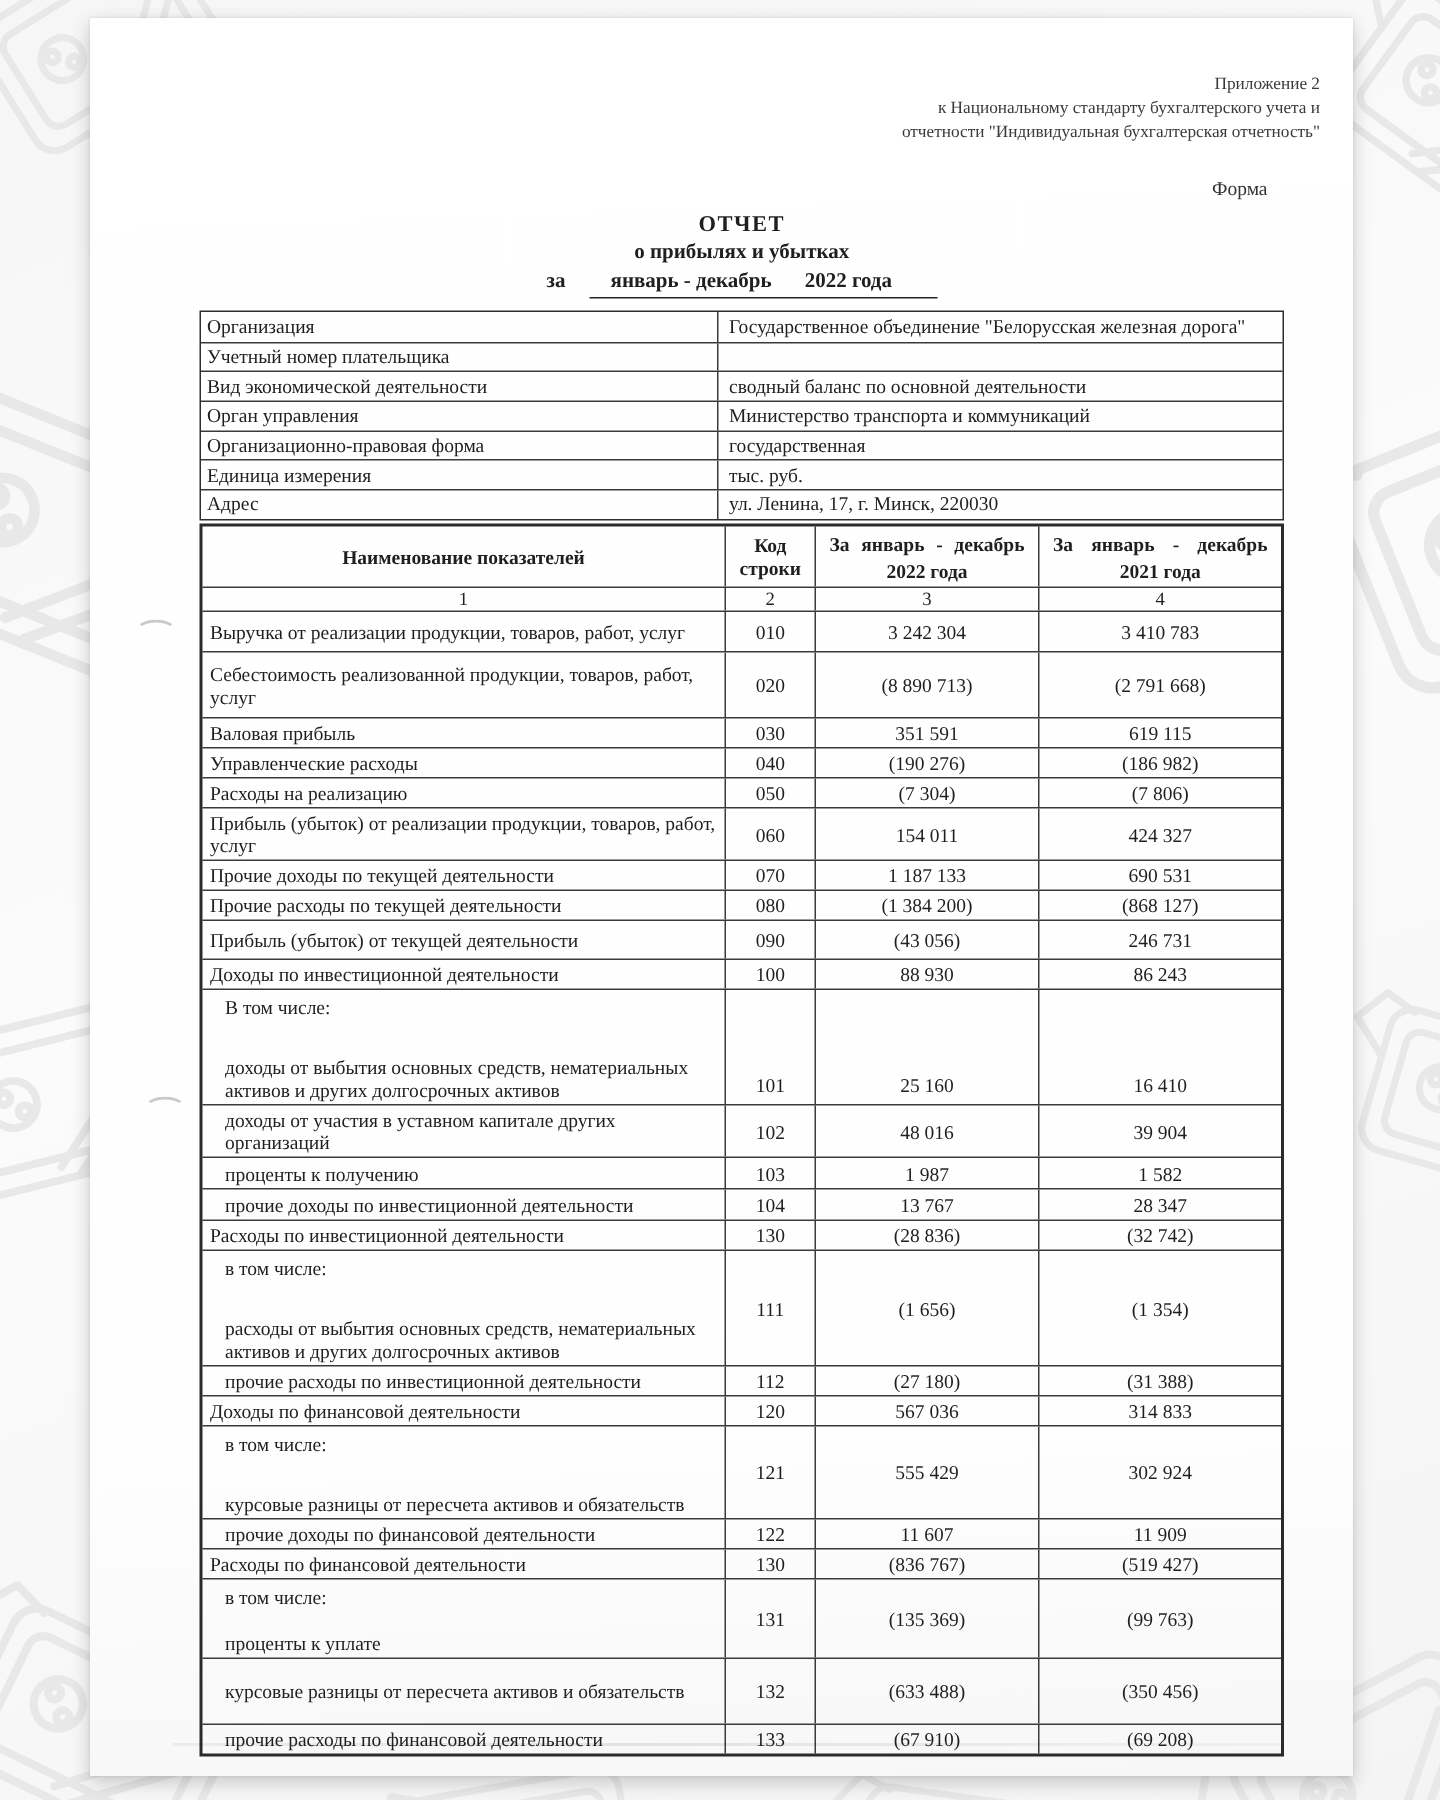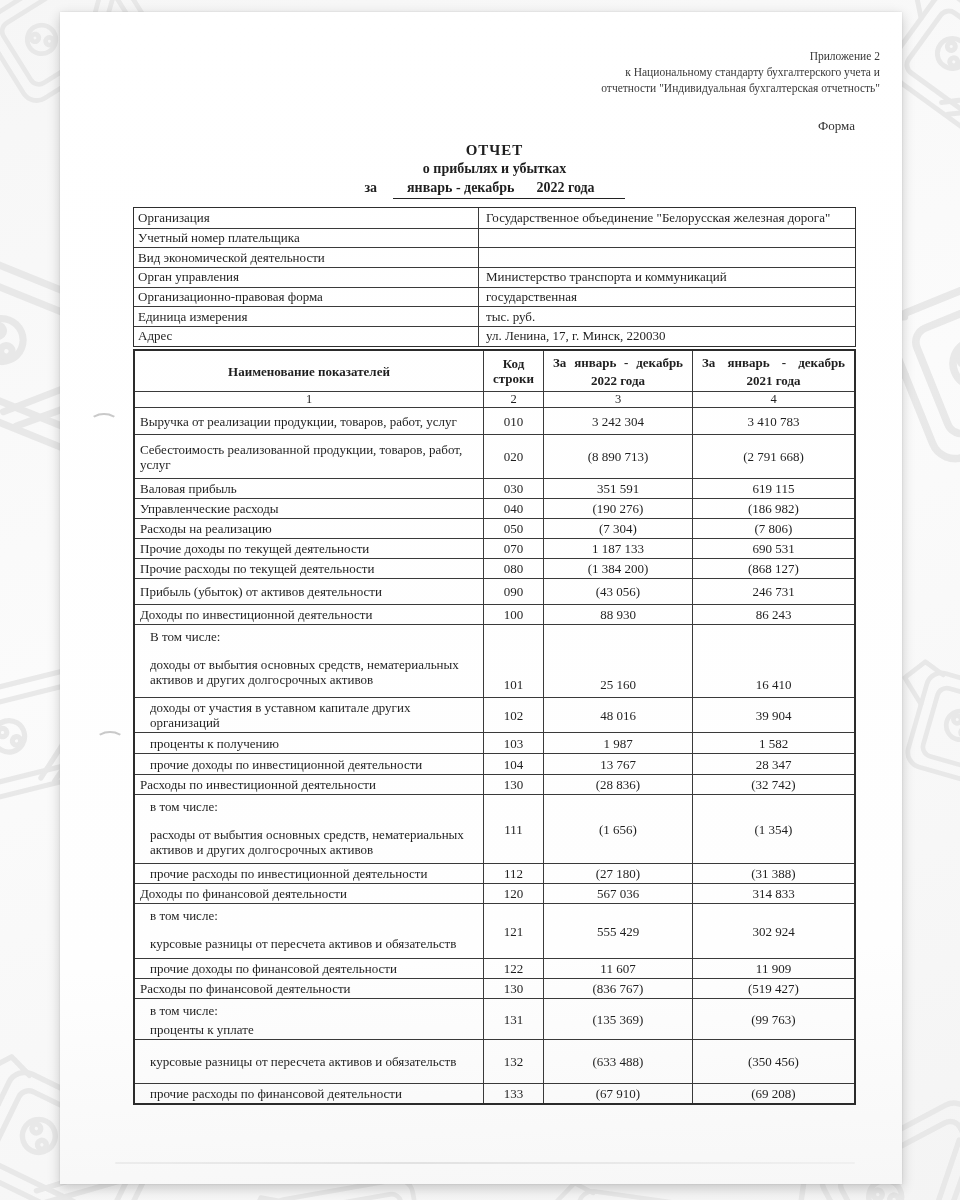--- a/index.html
+++ b/index.html
@@ -21,21 +21,21 @@
     left:60px; top:12px; width:842px; height:1172px;
     background:linear-gradient(178deg,#ffffff 0%,#fefefe 80%,#f7f7f7 100%);
     box-shadow:0 4px 12px rgba(0,0,0,.20), 0 0 2px rgba(0,0,0,.10);
   }
 
   .appendix {
     position:absolute; top:36px; right:22px;
     text-align:right; font-size:11.5px; line-height:16px; color:#3a3a3a;
   }
   .forma {
-    position:absolute; top:106px; right:47px;
+    position:absolute; top:106px; right:57px;
     font-size:13px; color:#333;
   }
 
   .title { position:absolute; top:130px; left:73px; width:723px; text-align:center; }
   .t1 { font-size:15px; font-weight:bold; letter-spacing:1px; }
   .t2 { font-size:14px; font-weight:bold; margin-top:2px; }
   .t3 { font-size:14px; font-weight:bold; margin-top:3px; }
   .t3-prefix { margin-right:16px; }
   .t3-under { display:inline-block; border-bottom:1.5px solid #222; padding:0 30px 2px 14px; }
   .t3-year { margin-left:22px; }
@@ -68,21 +68,21 @@
 
   .hc { display:flex; flex-direction:column; justify-content:center; align-items:stretch; text-align:center; padding:2px 0; }
   .jl { display:block; text-align:justify; text-align-last:justify; padding:0 9px; }
   .cl { display:block; text-align:center; margin-top:3px; }
 
   .ncell { display:flex; align-items:center; justify-content:center; text-align:center; }
 
   .name { display:flex; flex-direction:column; justify-content:center; padding:2px 6px 2px 5px; }
   .name.indent { padding-left:15px; }
   .num  { display:flex; align-items:center; justify-content:center; }
-  .has-prefix .name { justify-content:flex-start; padding-top:4px; }
+  .has-prefix .name { justify-content:flex-start; padding-top:4px;gap:12px; }
   .prefix { margin-bottom:13px; }
   .r131 .prefix { margin-bottom:4px; }
 
   .r010{min-height:27px}.r020{min-height:44px}.r030{min-height:19px}.r040{min-height:19px}
   .r050{min-height:18px}.r060{min-height:33px}.r070{min-height:20px}.r080{min-height:20px}
   .r090{min-height:26px}.r100{min-height:19px}.r101{min-height:73px}.r102{min-height:30px}
   .r103{min-height:21px}.r104{min-height:21px}.r110{min-height:20px}.r111{min-height:69px}
   .r112{min-height:20px}.r120{min-height:18px}.r121{min-height:55px}.r122{min-height:20px}
   .r130{min-height:20px}.r131{min-height:36px}.r132{min-height:44px}.r133{min-height:18px}
   .r101 .num { align-items:flex-end; padding-bottom:5px; }
@@ -174,20 +174,21 @@
         <div class="irow">
           <div class="ic il">Организация</div>
           <div class="ic iv">Государственное объединение "Белорусская железная дорога"</div>
         </div>
         <div class="irow">
           <div class="ic il">Учетный номер плательщика</div>
           <div class="ic iv"></div>
         </div>
         <div class="irow">
           <div class="ic il">Вид экономической деятельности</div>
+          <div class="ic iv">сводный баланс по основной деятельности</div>
         </div>
         <div class="irow">
           <div class="ic il">Орган управления</div>
           <div class="ic iv">Министерство транспорта и коммуникаций</div>
         </div>
         <div class="irow">
           <div class="ic il">Организационно-правовая форма</div>
           <div class="ic iv">государственная</div>
         </div>
         <div class="irow">
@@ -256,39 +257,47 @@
             <div class="c c21 num">(186 982)</div>
           </div>
           <div class="trow r050">
             <div class="c cn name">
               <div>Расходы на реализацию</div>
             </div>
             <div class="c cc num">050</div>
             <div class="c c22 num">(7 304)</div>
             <div class="c c21 num">(7 806)</div>
           </div>
+          <div class="trow r060">
+            <div class="c cn name">
+              <div>Прибыль (убыток) от реализации продукции, товаров, работ, услуг</div>
+            </div>
+            <div class="c cc num">060</div>
+            <div class="c c22 num">154 011</div>
+            <div class="c c21 num">424 327</div>
+          </div>
           <div class="trow r070">
             <div class="c cn name">
               <div>Прочие доходы по текущей деятельности</div>
             </div>
             <div class="c cc num">070</div>
             <div class="c c22 num">1 187 133</div>
             <div class="c c21 num">690 531</div>
           </div>
           <div class="trow r080">
             <div class="c cn name">
               <div>Прочие расходы по текущей деятельности</div>
             </div>
             <div class="c cc num">080</div>
             <div class="c c22 num">(1 384 200)</div>
             <div class="c c21 num">(868 127)</div>
           </div>
           <div class="trow r090">
             <div class="c cn name">
-              <div>Прибыль (убыток) от активов деятельности</div>
+              <div>Прибыль (убыток) от текущей деятельности</div>
             </div>
             <div class="c cc num">090</div>
             <div class="c c22 num">(43 056)</div>
             <div class="c c21 num">246 731</div>
           </div>
           <div class="trow r100">
             <div class="c cn name">
               <div>Доходы по инвестиционной деятельности</div>
             </div>
             <div class="c cc num">100</div>

